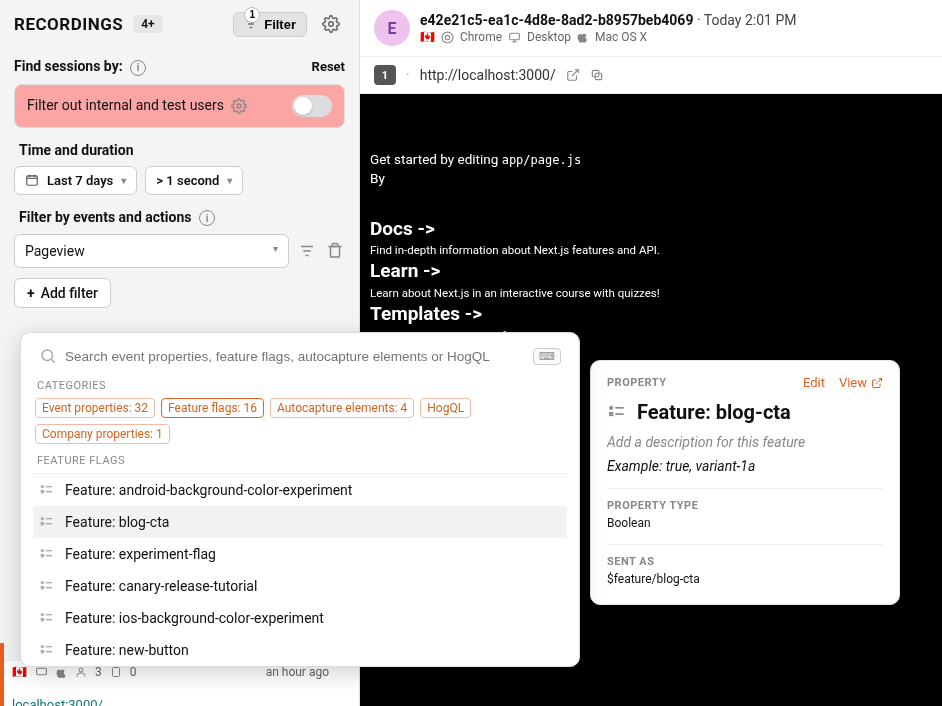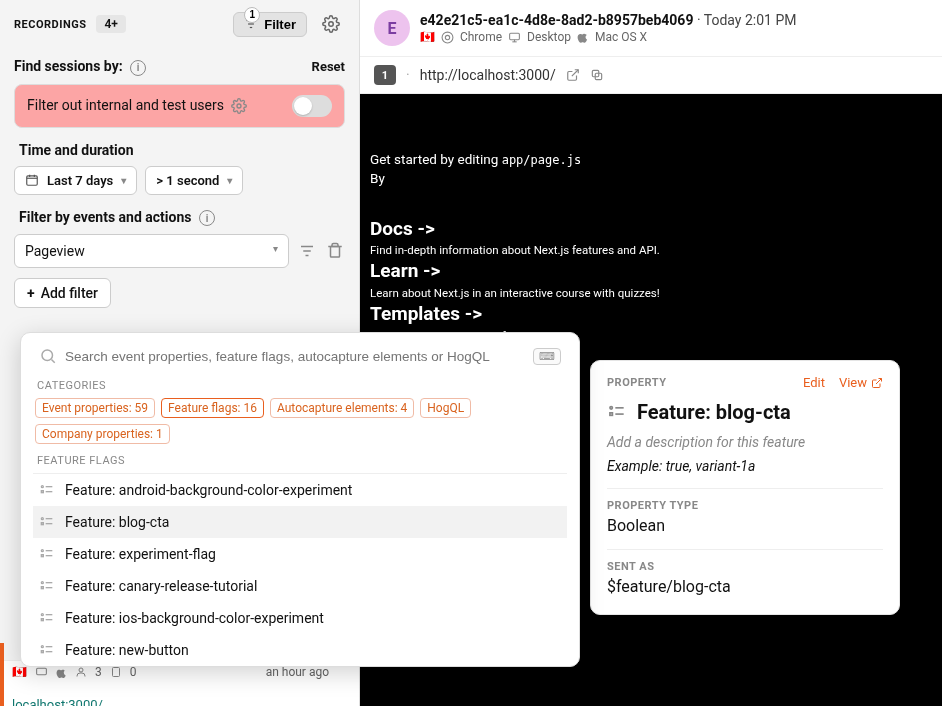--- a/index.html
+++ b/index.html
@@ -4,21 +4,21 @@
 <style>
 * { box-sizing: border-box; margin: 0; padding: 0; }
 body { font-family: -apple-system, BlinkMacSystemFont, "Segoe UI", Roboto, sans-serif; font-size: 14px; color: #111; background: #fff; width: 942px; height: 706px; overflow: hidden; position: relative; }
 
 .app { display: flex; width: 942px; height: 706px; }
 
 
 .sidebar { width: 360px; border-right: 1px solid #ddd; background: #f4f4f4; display: flex; flex-direction: column; }
 
 .sb-header { display: flex; align-items: center; padding: 10px 14px; gap: 10px; }
-.sb-title { font-weight: 700; font-size: 11px; letter-spacing: 0.5px; }
+.sb-title { font-weight: 700; font-size: 17px; letter-spacing: 0.5px; }
 .sb-count { background: #e6e6e6; border-radius: 4px; padding: 2px 8px; font-size: 12px; font-weight: 600; }
 .sb-header .spacer { flex: 1; }
 .filter-btn { background: #e3e3e3; border: 1px solid #ccc; border-radius: 6px; padding: 4px 10px; font-size: 13px; font-weight: 600; display: flex; align-items: center; gap: 6px; position: relative; cursor: pointer; }
 .filter-btn .badge { position: absolute; top: -6px; left: 10px; background: #fff; border: 1px solid #bbb; border-radius: 50%; width: 16px; height: 16px; font-size: 10px; display: flex; align-items: center; justify-content: center; font-weight: 700; }
 .gear-btn { width: 28px; height: 28px; border: none; background: transparent; display: flex; align-items: center; justify-content: center; cursor: pointer; }
 
 .sb-section { padding: 10px 14px; }
 .find-row { display: flex; align-items: center; justify-content: space-between; margin-bottom: 8px; }
 .find-row .label { font-weight: 700; font-size: 14px; }
 .info-icon { display:inline-flex; width: 16px; height: 16px; border: 1.5px solid #888; border-radius: 50%; align-items:center; justify-content:center; font-size:10px; color:#888; font-weight:700; margin-left:4px; }
@@ -81,21 +81,21 @@
 .card-top { display:flex; align-items:center; justify-content:space-between; }
 .card-label { font-size:11px; font-weight:700; color:#888; letter-spacing:0.5px; }
 .card-links { display:flex; gap:14px; font-size:13px; }
 .card-links span { color:#e95f1f; cursor:pointer; display:flex; align-items:center; gap:4px; }
 .card-title-row { display:flex; align-items:center; gap:10px; margin-top:10px; }
 .card-title { font-size:20px; font-weight:700; }
 .card-desc { color:#888; font-style:italic; font-size:14px; margin-top:10px; }
 .card-ex { font-size:14px; font-style:italic; margin-top:8px; }
 .hr { border-top:1px solid #eee; margin:14px 0 10px 0; }
 .card-sub { font-size:11px; font-weight:700; color:#888; letter-spacing:0.5px; }
-.card-val { font-size:16px; margin-top:4px; }
+.card-val { font-size:12px; margin-top:4px; }
 
 
 .bstrip { position:absolute; left:0; bottom:0; width:360px; height:46px; background:#fff; border-top:1px solid #eee; border-right:1px solid #ddd; padding:4px 10px 6px 12px; }
 .bstrip::before { content:""; position:absolute; left:0; top:-18px; width:4px; height:64px; background:#e95f1f; }
 .bstrip-line1 { font-size:12px; color:#666; display:flex; align-items:center; gap:8px; }
 .bstrip-time { margin-left:auto; margin-right:20px; }
 .bstrip-url { font-size:13px; color:#0f766e; margin-top:18px; }
 
 svg { display:block; }
 </style>
@@ -284,21 +284,21 @@
   <div class="search-row">
     <svg width="18" height="18" viewBox="0 0 24 24" fill="none" stroke="#aaa" stroke-width="2">
         <circle cx="11" cy="11" r="7"></circle>
         <line x1="21" y1="21" x2="16.65" y2="16.65"></line>
       </svg>
     <input type="text" placeholder="Search event properties, feature flags, autocapture elements or HogQL" style="">
     <span class="kbd">⌨</span>
   </div>
   <div class="cat-label">CATEGORIES</div>
   <div class="cat-row">
-    <span class="cat-chip">Event properties: 59</span>
+    <span class="cat-chip">Event properties: 32</span>
     <span class="cat-chip active">Feature flags: 16</span>
     <span class="cat-chip">Autocapture elements: 4</span>
     <span class="cat-chip">HogQL</span>
     <span class="cat-chip">Company properties: 1</span>
   </div>
   <div class="cat-label">FEATURE FLAGS</div>
   <div class="ff-list">
     <div class="ff-item">
       <span class="ff-icon">
           <svg width="16" height="16" viewBox="0 0 24 24" fill="none" stroke="#aaa" stroke-width="2">

